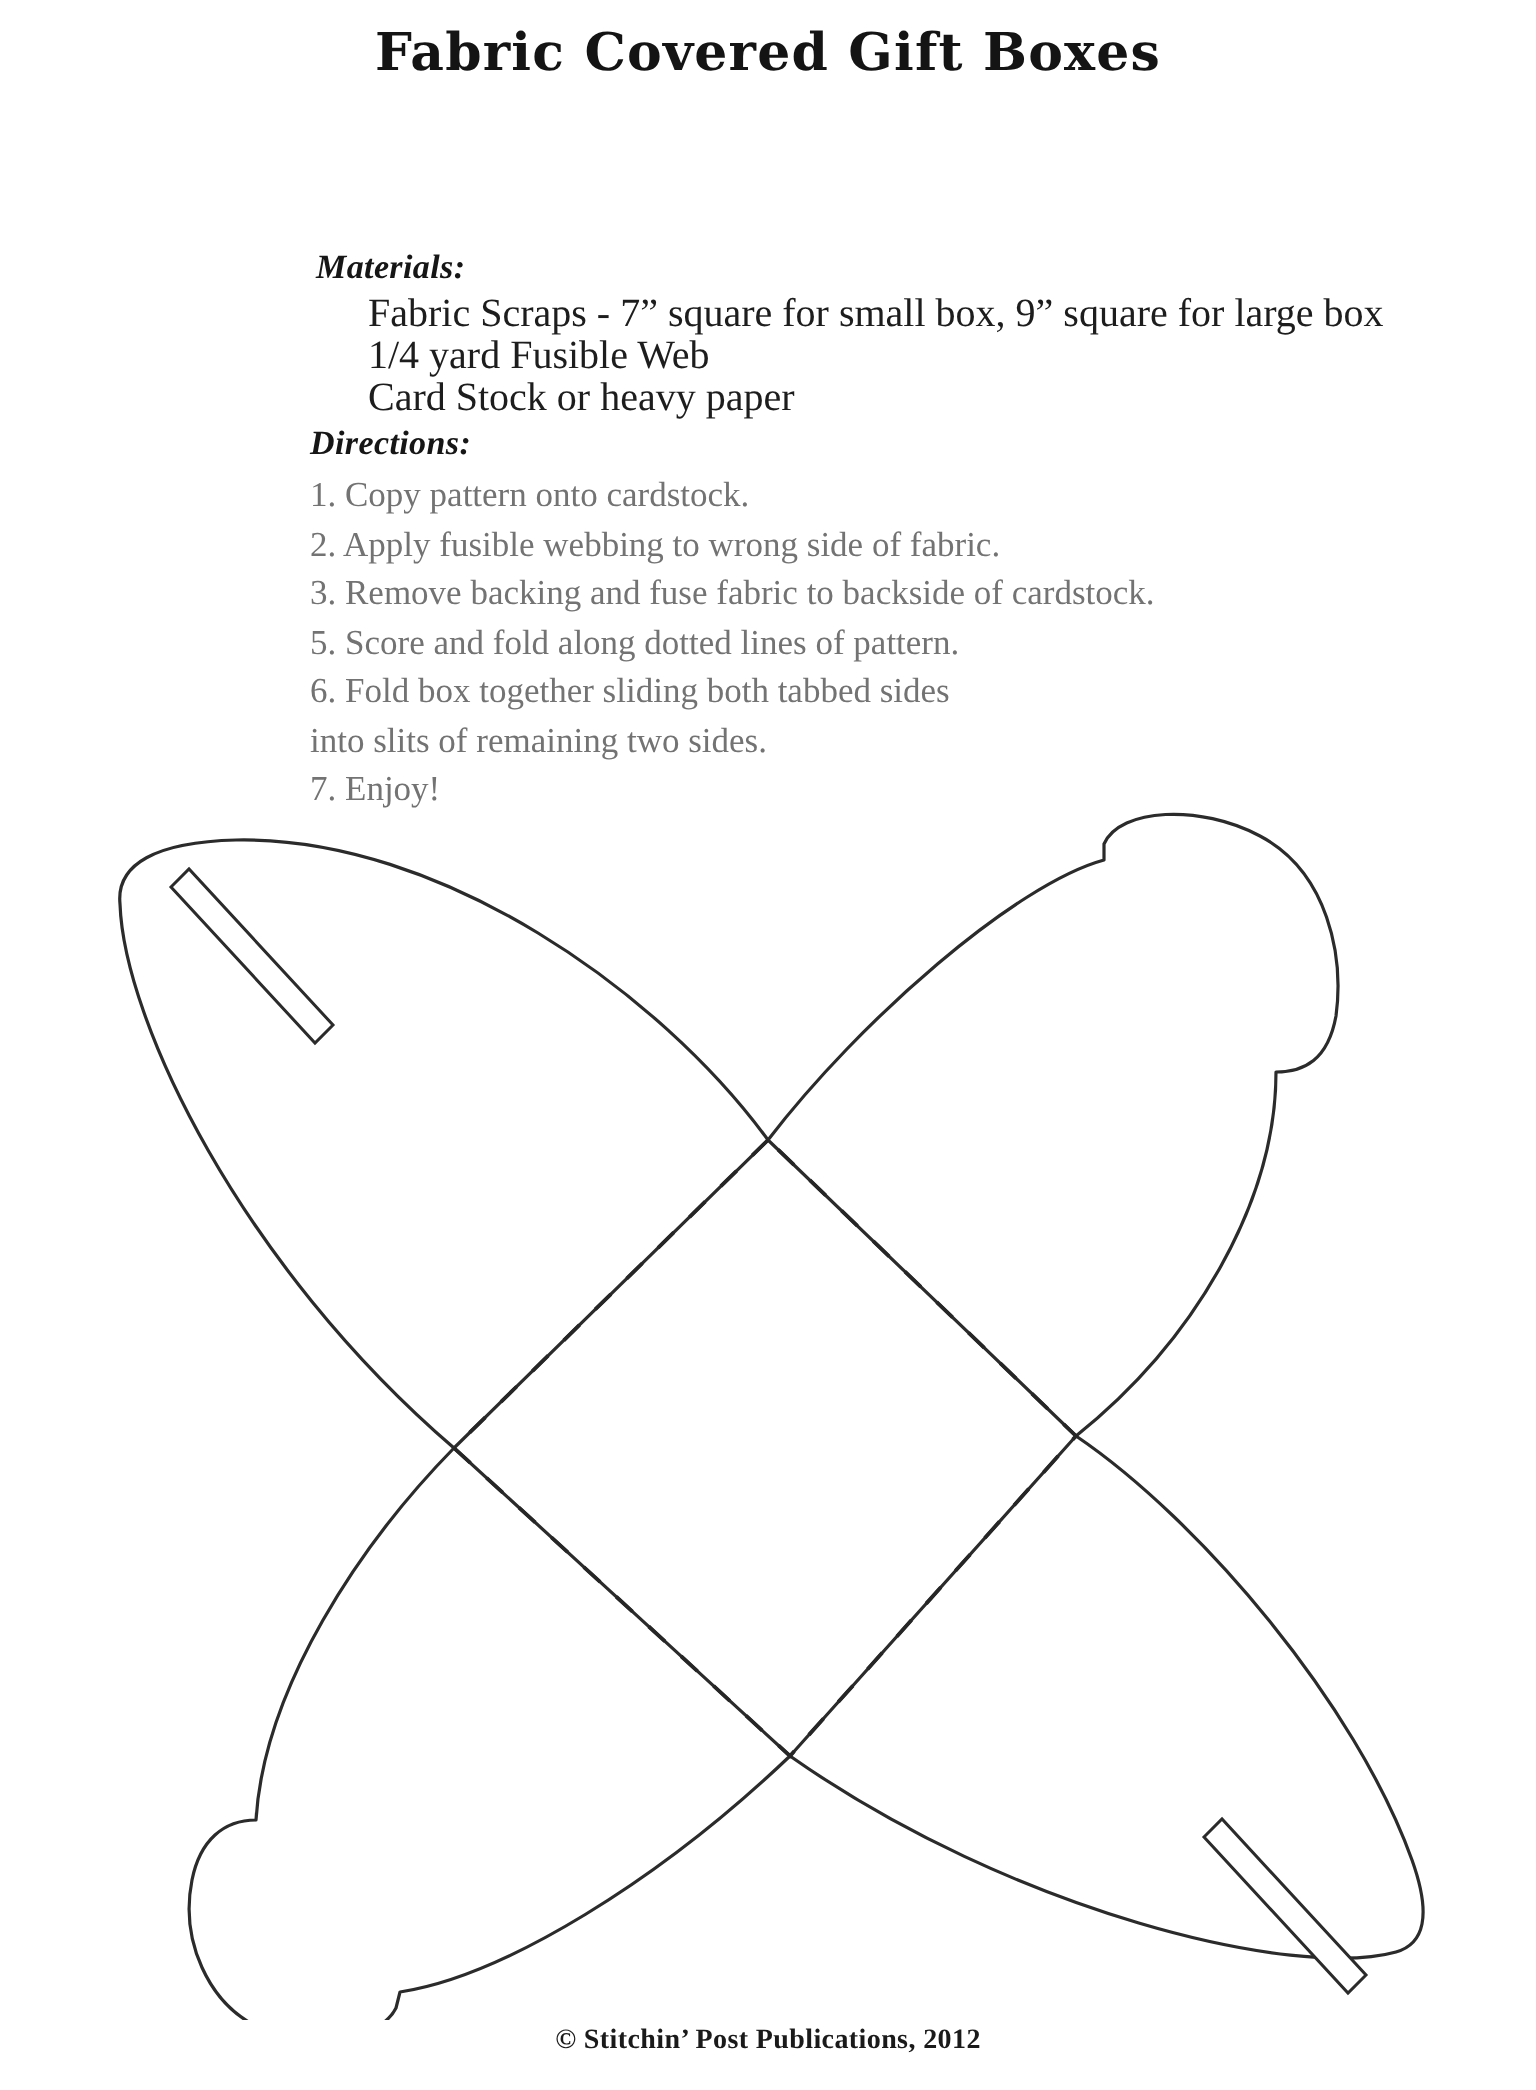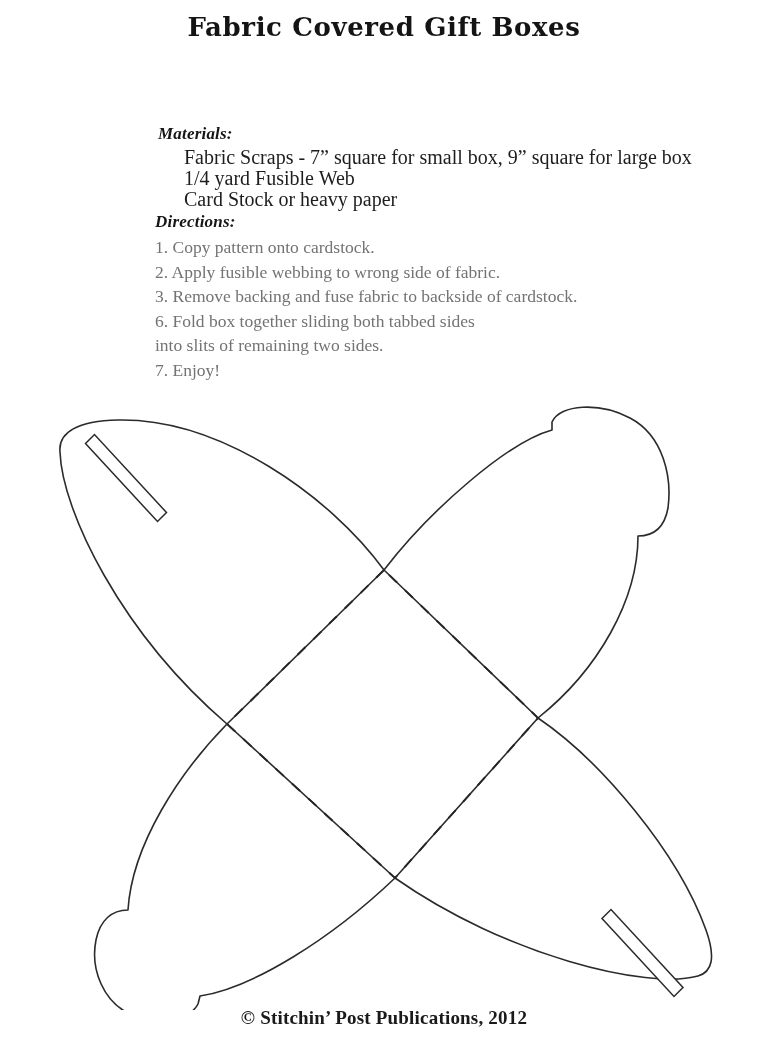--- a/index.html
+++ b/index.html
@@ -112,21 +112,21 @@
     stroke-linecap: butt;
   }
 
   
   .page-footer {
     position: absolute;
     bottom: 16px;
     left: 0;
     width: 768px;
     text-align: center;
-    font-size: 19px;
+    font-size: 14px;
     font-weight: bold;
     color: #1a1a1a;
     letter-spacing: 0.2px;
   }
 </style>
 </head>
 <body>
 
 <div class="page-title">Fabric Covered Gift Boxes</div>
 
@@ -138,20 +138,21 @@
     <li>Card Stock or heavy paper</li>
   </ul>
 </div>
 
 <div class="directions-block">
   <div class="section-heading">Directions:</div>
   <ul class="directions-list">
     <li>1. Copy pattern onto cardstock.</li>
     <li>2. Apply fusible webbing to wrong side of fabric.</li>
     <li>3. Remove backing and fuse fabric to backside of cardstock.</li>
+    <li>5. Score and fold along dotted lines of pattern.</li>
     <li>6. Fold box together sliding both tabbed sides</li>
     <li>into slits of remaining two sides.</li>
     <li>7. Enjoy!</li>
   </ul>
 </div>
 
 <div class="pattern-wrap">
   <svg class="pattern-svg" viewBox="0 0 768 610" xmlns="http://www.w3.org/2000/svg">
 
     <path class="petal-path" d="M 384 170

